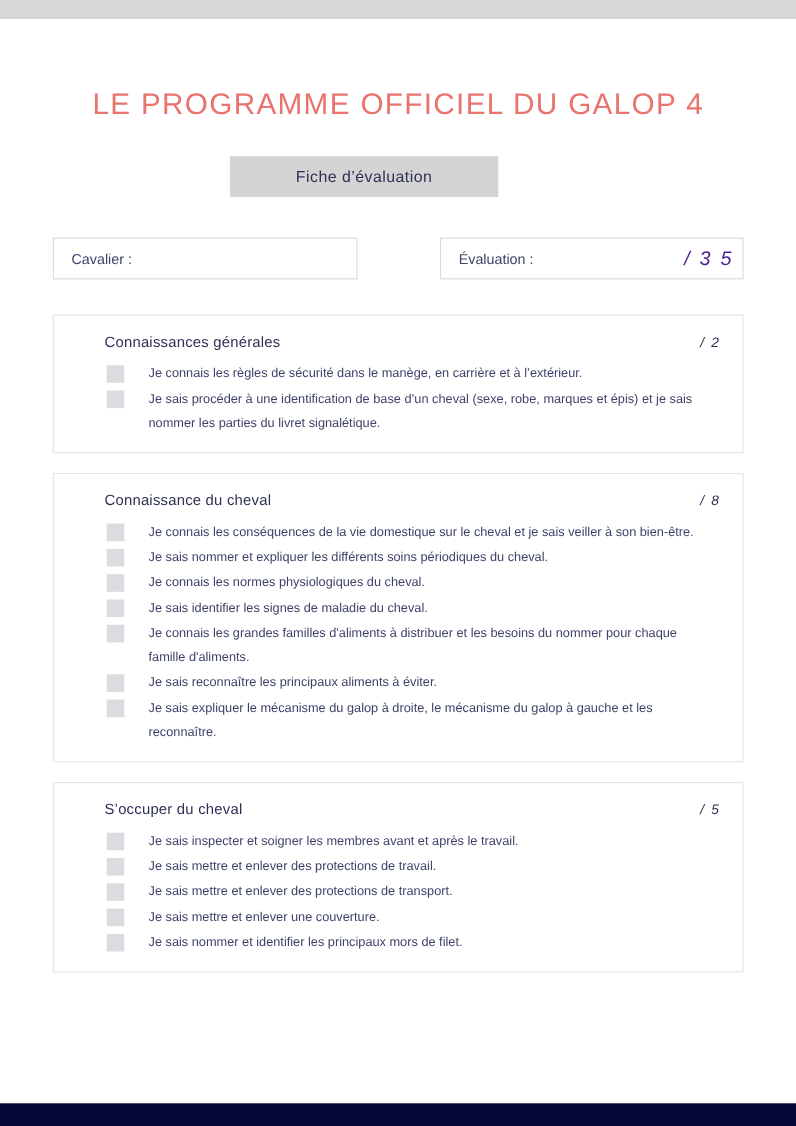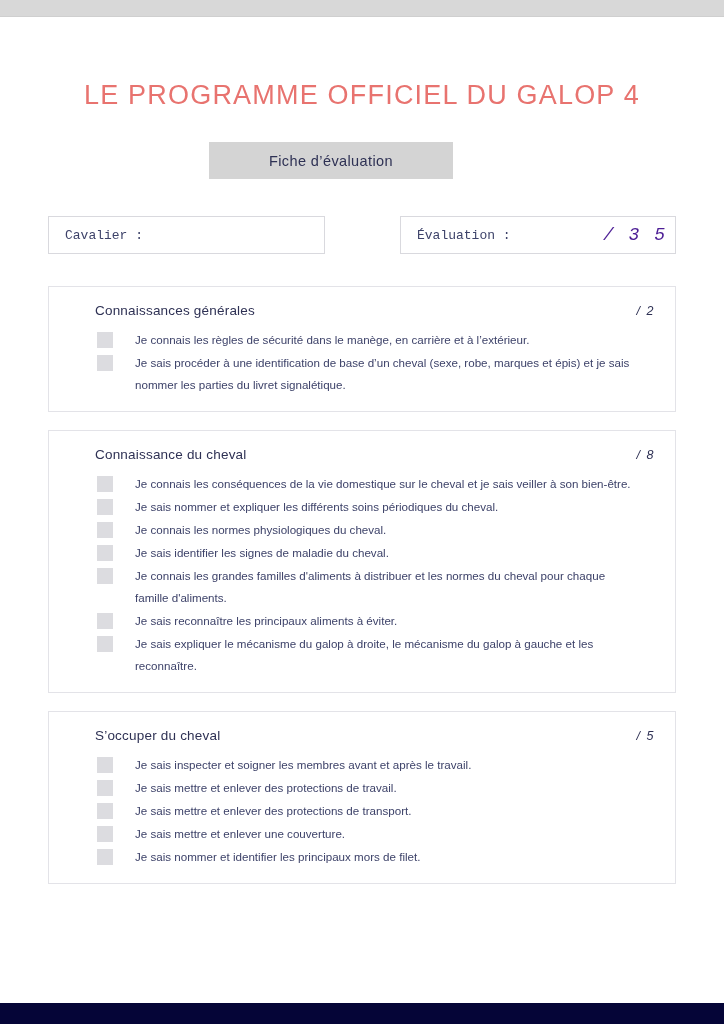--- a/index.html
+++ b/index.html
@@ -73,21 +73,20 @@
     letter-spacing: 0.4px;
   }
 
   
   .id-row {
     position: absolute;
     top: 198px;
     left: 48px;
     width: 628px;
     height: 38px;
-    font-family: Liberation Mono, monospace;
   }
   .id-box {
     position: absolute;
     top: 0;
     height: 38px;
     box-sizing: border-box;
     border: 1px solid #d9d9de;
     background: #fff;
     display: flex;
     align-items: center;
@@ -214,21 +213,21 @@
           <div class="item">
             <div class="checkbox"></div>
             <div class="item-text">Je connais les normes physiologiques du cheval.</div>
           </div>
           <div class="item">
             <div class="checkbox"></div>
             <div class="item-text">Je sais identifier les signes de maladie du cheval.</div>
           </div>
           <div class="item">
             <div class="checkbox"></div>
-            <div class="item-text">Je connais les grandes familles d'aliments à distribuer et les normes du cheval pour chaque famille d'aliments.</div>
+            <div class="item-text">Je connais les grandes familles d'aliments à distribuer et les besoins du nommer pour chaque famille d'aliments.</div>
           </div>
           <div class="item">
             <div class="checkbox"></div>
             <div class="item-text">Je sais reconnaître les principaux aliments à éviter.</div>
           </div>
           <div class="item">
             <div class="checkbox"></div>
             <div class="item-text">Je sais expliquer le mécanisme du galop à droite, le mécanisme du galop à gauche et les reconnaître.</div>
           </div>
         </div>

